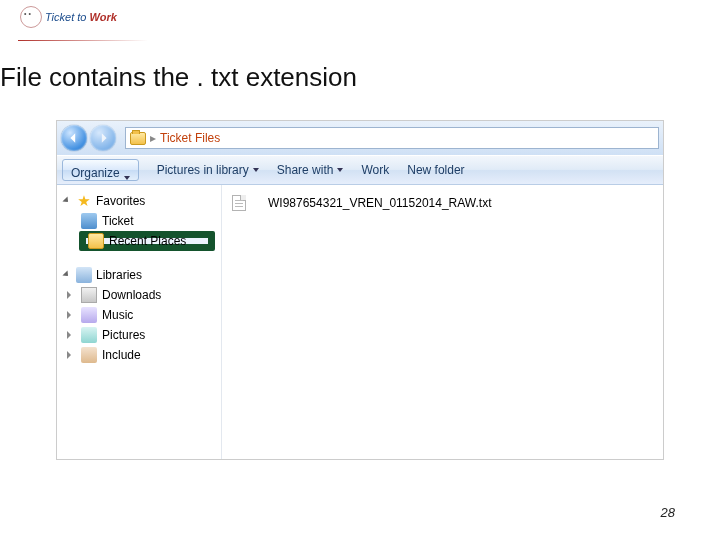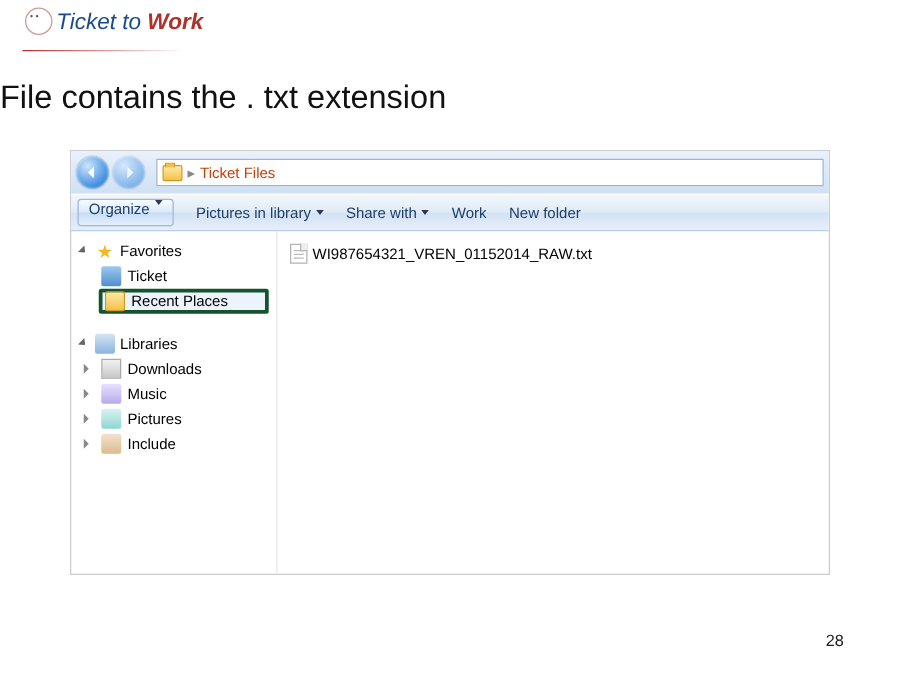--- a/index.html
+++ b/index.html
@@ -1,66 +1,66 @@
 <!DOCTYPE html>
 <html><head>
 <meta charset="utf-8">
 <style>
   *{box-sizing:border-box;margin:0;padding:0;font-family:"Segoe UI",Tahoma,sans-serif;}
   body{width:720px;height:540px;background:#fff;position:relative;}
   .logo{position:absolute;top:6px;left:20px;font-size:12px;color:#1a4b8c;display:flex;align-items:center;gap:3px;}
   .logo .face{width:22px;height:22px;border:1px solid #c99;border-radius:50%;position:relative;}
   .logo .face::before{content:"• •";position:absolute;top:3px;left:3px;font-size:7px;color:#555;}
-  .logo .text{font-style:italic;font-size:18px;}
+  .logo .text{font-style:italic;font-size:11px;}
   .logo .text b{color:#b0302a;font-weight:bold;}
   .logo-underline{position:absolute;top:40px;left:18px;width:130px;height:1px;background:linear-gradient(to right,#b0302a,transparent);}
   .slide-title{position:absolute;top:62px;left:0;width:100%;text-align:left;font-size:26px;color:#111;}
   
   .explorer{position:absolute;top:120px;left:56px;width:608px;height:340px;border:1px solid #ccc;background:#fff;font-size:12px;}
   .navbar{height:34px;background:linear-gradient(#e9f1fb,#cfe0f5);display:flex;align-items:center;padding:0 4px;gap:3px;}
   .nav-btn{width:26px;height:26px;border-radius:50%;background:radial-gradient(circle at 35% 30%,#cde5ff,#3d8de0 70%,#205a9e);box-shadow:inset 0 0 2px #fff,0 0 1px #2a5a8c;display:flex;align-items:center;justify-content:center;color:#fff;}
   .nav-btn svg{width:12px;height:12px;fill:#fff;}
   .fwd{opacity:.55;}
   .addr{flex:1;height:22px;margin-left:6px;background:#fff;border:1px solid #9db4d0;display:flex;align-items:center;padding:0 4px;gap:4px;}
   .addr .folder-ic{width:16px;height:13px;background:linear-gradient(#ffe9a3,#f3c14b);border:1px solid #cc9a1e;border-radius:2px;position:relative;}
   .addr .folder-ic::before{content:"";position:absolute;top:-3px;left:1px;width:6px;height:3px;background:#f3c14b;border:1px solid #cc9a1e;border-bottom:none;border-radius:1px 1px 0 0;}
   .addr .crumb{color:#c2410c;}
   .addr .sep{color:#888;}
   .toolbar{height:30px;background:linear-gradient(#f3f7fc,#e0ebf7 48%,#d3e2f4 52%,#e6eefb);border-top:1px solid #fff;border-bottom:1px solid #b9cde6;display:flex;align-items:center;}
-  .org-btn{height:22px;margin-left:5px;padding:0 8px;background:linear-gradient(#f6fbff,#dbe9fb 48%,#c7dcf5 52%,#e3effc);border:1px solid #9bb8dc;border-radius:3px;display:flex;align-items:flex-start;gap:4px;color:#1e3e66;}
+  .org-btn{height:22px;margin-left:5px;padding:0 8px;background:linear-gradient(#f6fbff,#dbe9fb 48%,#c7dcf5 52%,#e3effc);border:1px solid #9bb8dc;border-radius:3px;display:flex;align-items:flex-end;gap:4px;color:#1e3e66;}
   .org-btn .tri{width:0;height:0;border-left:3px solid transparent;border-right:3px solid transparent;border-top:4px solid #335;}
   .tb-item{margin-left:18px;color:#1e3e66;display:flex;align-items:center;gap:4px;}
   .tb-item .tri{width:0;height:0;border-left:3px solid transparent;border-right:3px solid transparent;border-top:4px solid #335;}
   .body{display:flex;height:calc(100% - 64px);}
   .side{width:165px;border-right:1px solid #e3e8ef;padding:6px 0;overflow:hidden;}
   .group-header{display:flex;align-items:center;height:20px;padding-left:6px;gap:4px;}
   .group-header .expand{width:9px;height:9px;position:relative;}
   .group-header .expand::before{content:"";position:absolute;inset:0;border-top:4px solid transparent;border-bottom:4px solid transparent;border-left:5px solid #666;transform:rotate(45deg) scale(.8);}
   .children{padding-left:22px;}
   .node{display:flex;align-items:center;height:20px;gap:5px;padding-left:2px;}
-  .node.sel{background:#ecf3fd;border:3px solid #14532d;border-radius:2px;margin-right:6px;text-align:center;}
+  .node.sel{background:#ecf3fd;border:7px solid #14532d;border-radius:2px;margin-right:6px;text-align:center;}
   .child-collapsed{position:relative;}
   .child-collapsed::before{content:"";position:absolute;left:-12px;top:6px;width:0;height:0;border-top:4px solid transparent;border-bottom:4px solid transparent;border-left:4px solid #888;}
   .star{width:16px;height:16px;display:flex;align-items:center;justify-content:center;color:#f5b91e;font-size:15px;}
   .ic{width:16px;height:16px;display:flex;align-items:center;justify-content:center;}
   .ic-desktop{background:linear-gradient(#9ec9ef,#4e8ecd);border-radius:2px;}
   .ic-downloads{background:linear-gradient(#d9f0c7,#8fc96a);border-radius:2px;position:relative;}
   .ic-downloads::after{content:"↓";position:absolute;top:-1px;left:3px;font-size:11px;color:#2c6b12;}
   .ic-recent{background:linear-gradient(#ffe9a3,#f3c14b);border:1px solid #cc9a1e;border-radius:2px;}
   .ic-lib{background:linear-gradient(#d3e5f7,#8ab3dd);border-radius:2px;}
   .ic-doc{background:linear-gradient(#f1f1f1,#c7c7c7);border:1px solid #aaa;}
   .ic-music{background:linear-gradient(#e8e3ff,#b6a9ec);border-radius:2px;}
   .ic-pic{background:linear-gradient(#d8f4f2,#8fd5d1);border-radius:2px;}
   .ic-vid{background:linear-gradient(#f4e2cf,#deb98d);border-radius:2px;}
   .file-pane{flex:1;padding:8px 10px;}
-  .file-row{display:flex;align-items:center;gap:4px;height:20px;}
+  .file-row{display:flex;align-items:center;gap:22px;height:20px;}
   .file-ic{width:14px;height:16px;background:#fff;border:1px solid #b3b3b3;position:relative;}
   .file-ic::before{content:"";position:absolute;right:-1px;top:-1px;width:5px;height:5px;background:#eee;border-left:1px solid #b3b3b3;border-bottom:1px solid #b3b3b3;}
   .file-ic::after{content:"";position:absolute;left:2px;top:4px;width:8px;height:1px;background:#bbb;box-shadow:0 3px 0 #bbb,0 6px 0 #bbb;}
-  .page-num{position:absolute;bottom:20px;right:45px;font-size:13px;color:#222;}
+  .page-num{position:absolute;bottom:20px;right:45px;font-size:13px;color:#222;font-style:italic;}
 </style>
 </head>
 <body>
 
 <div class="logo">
   <span class="face"></span>
   <span class="text">
     <span>Ticket to</span> <b>Work</b>
   </span>
 </div>

